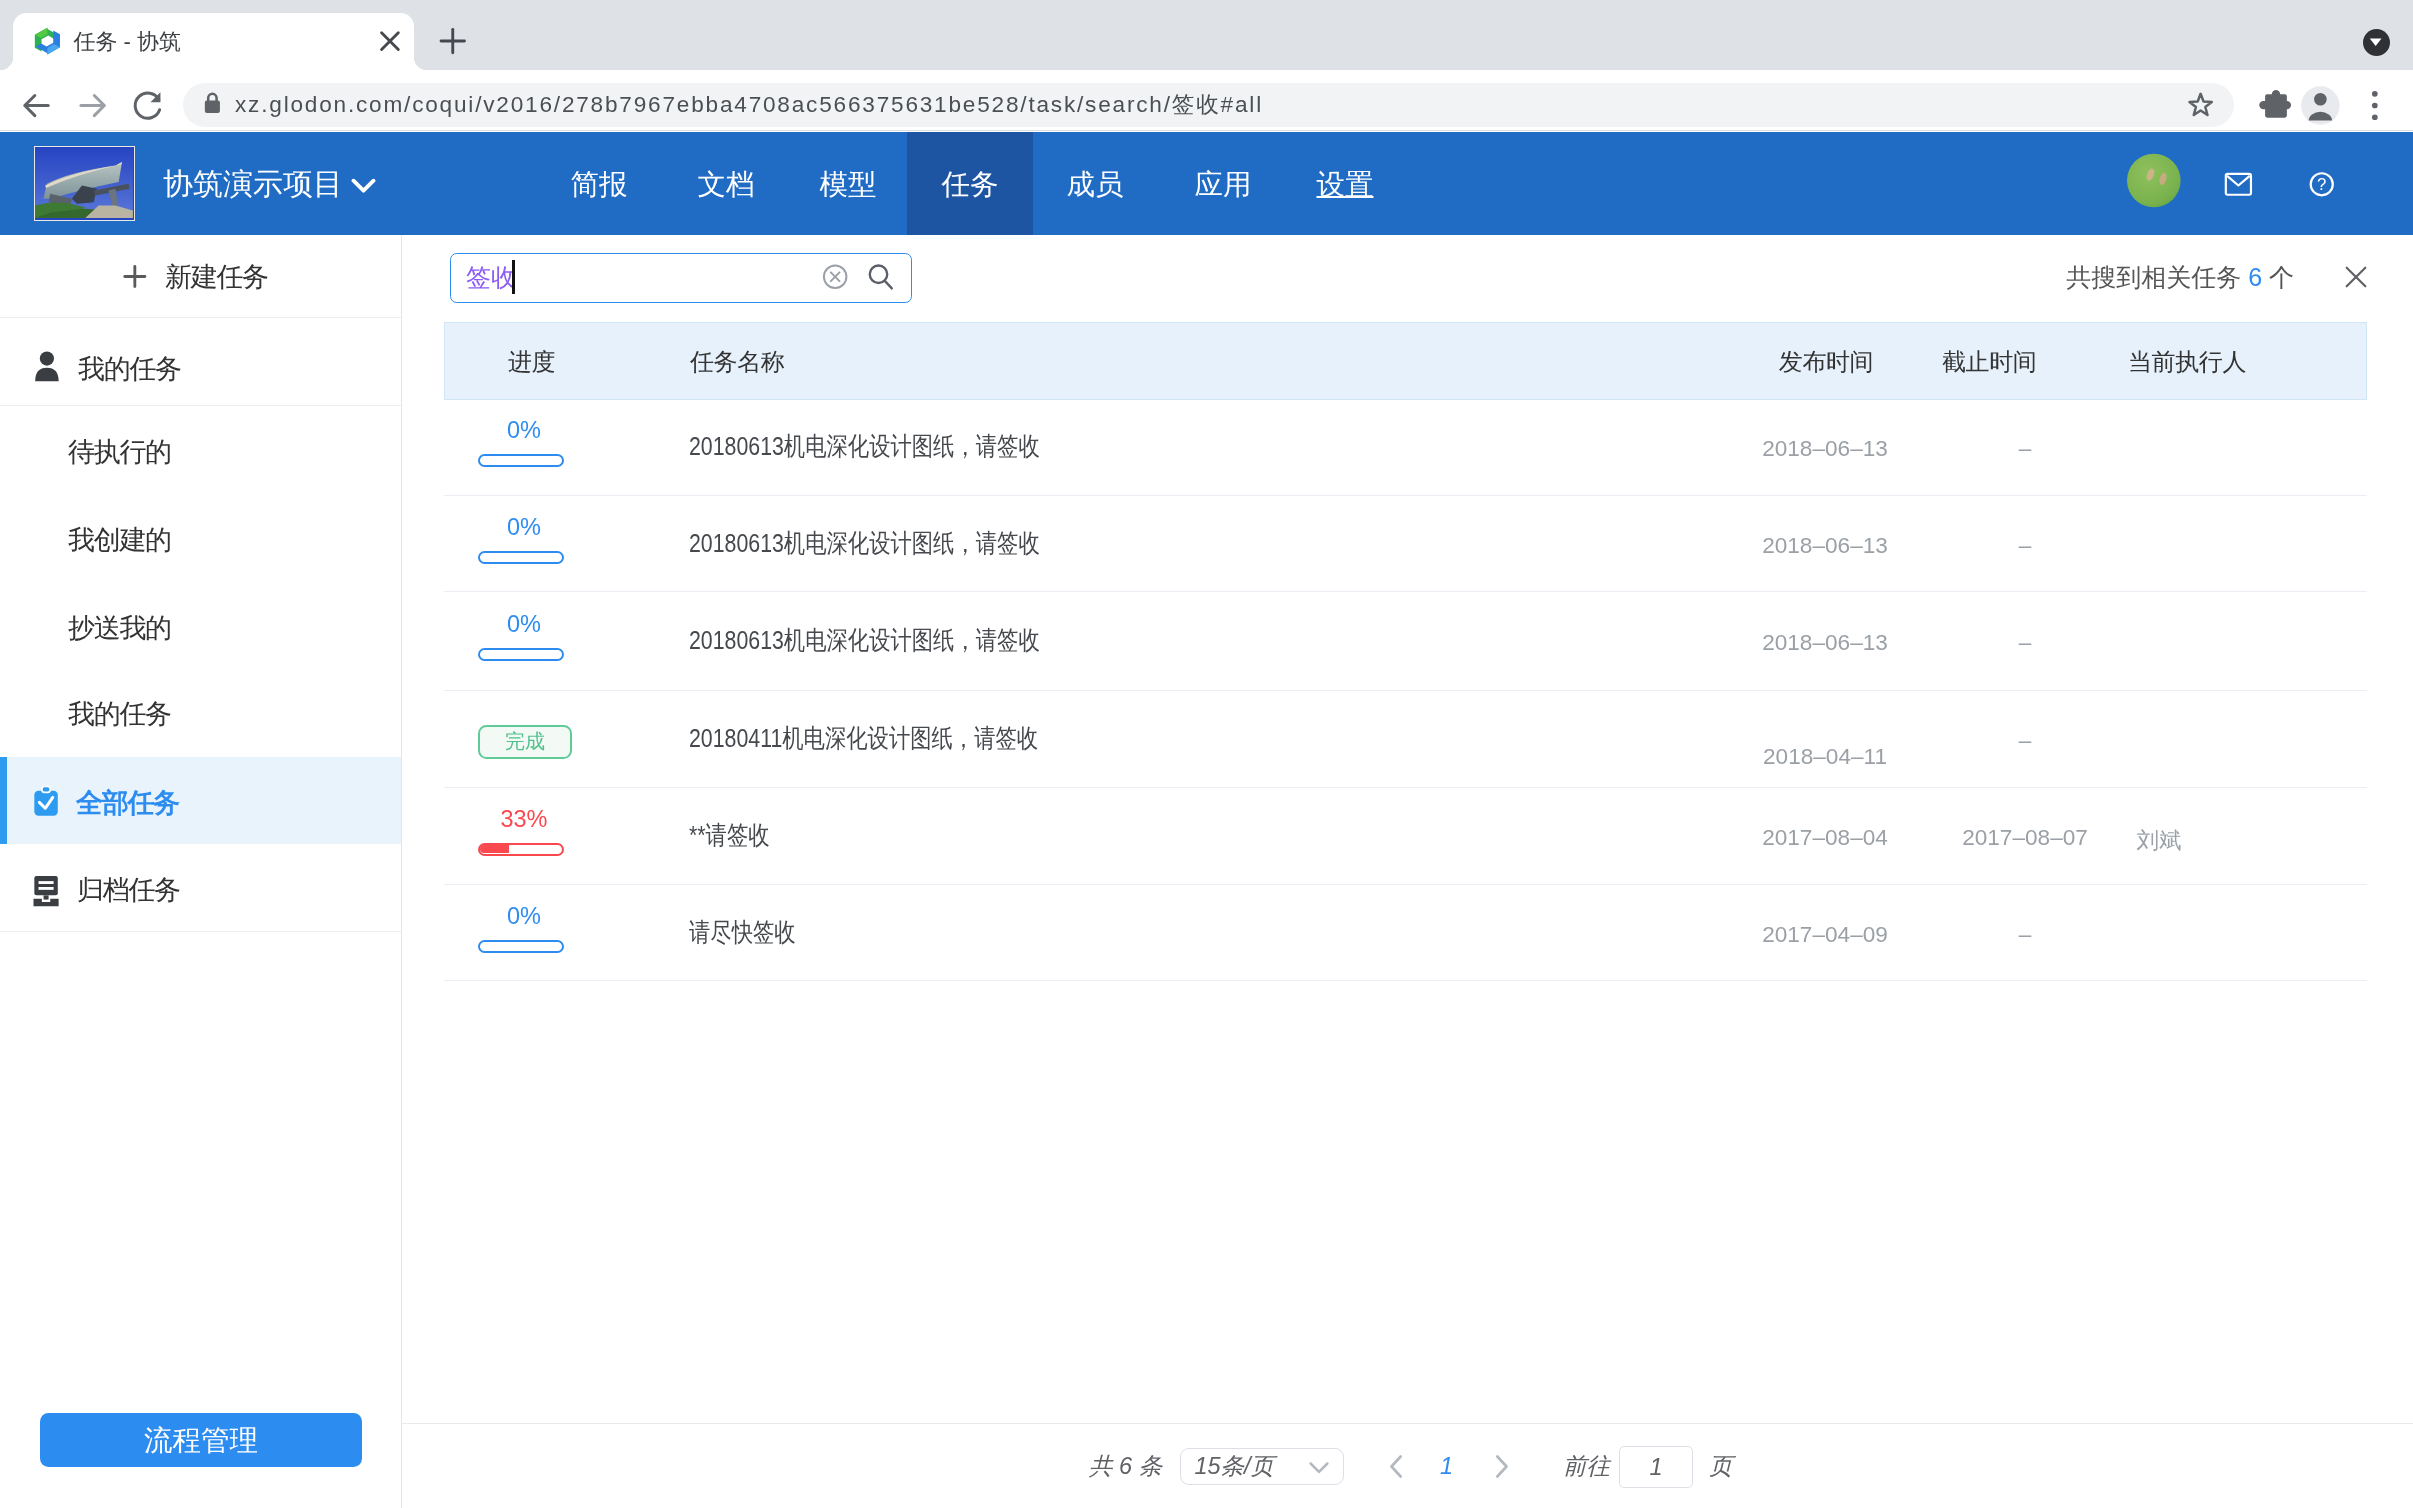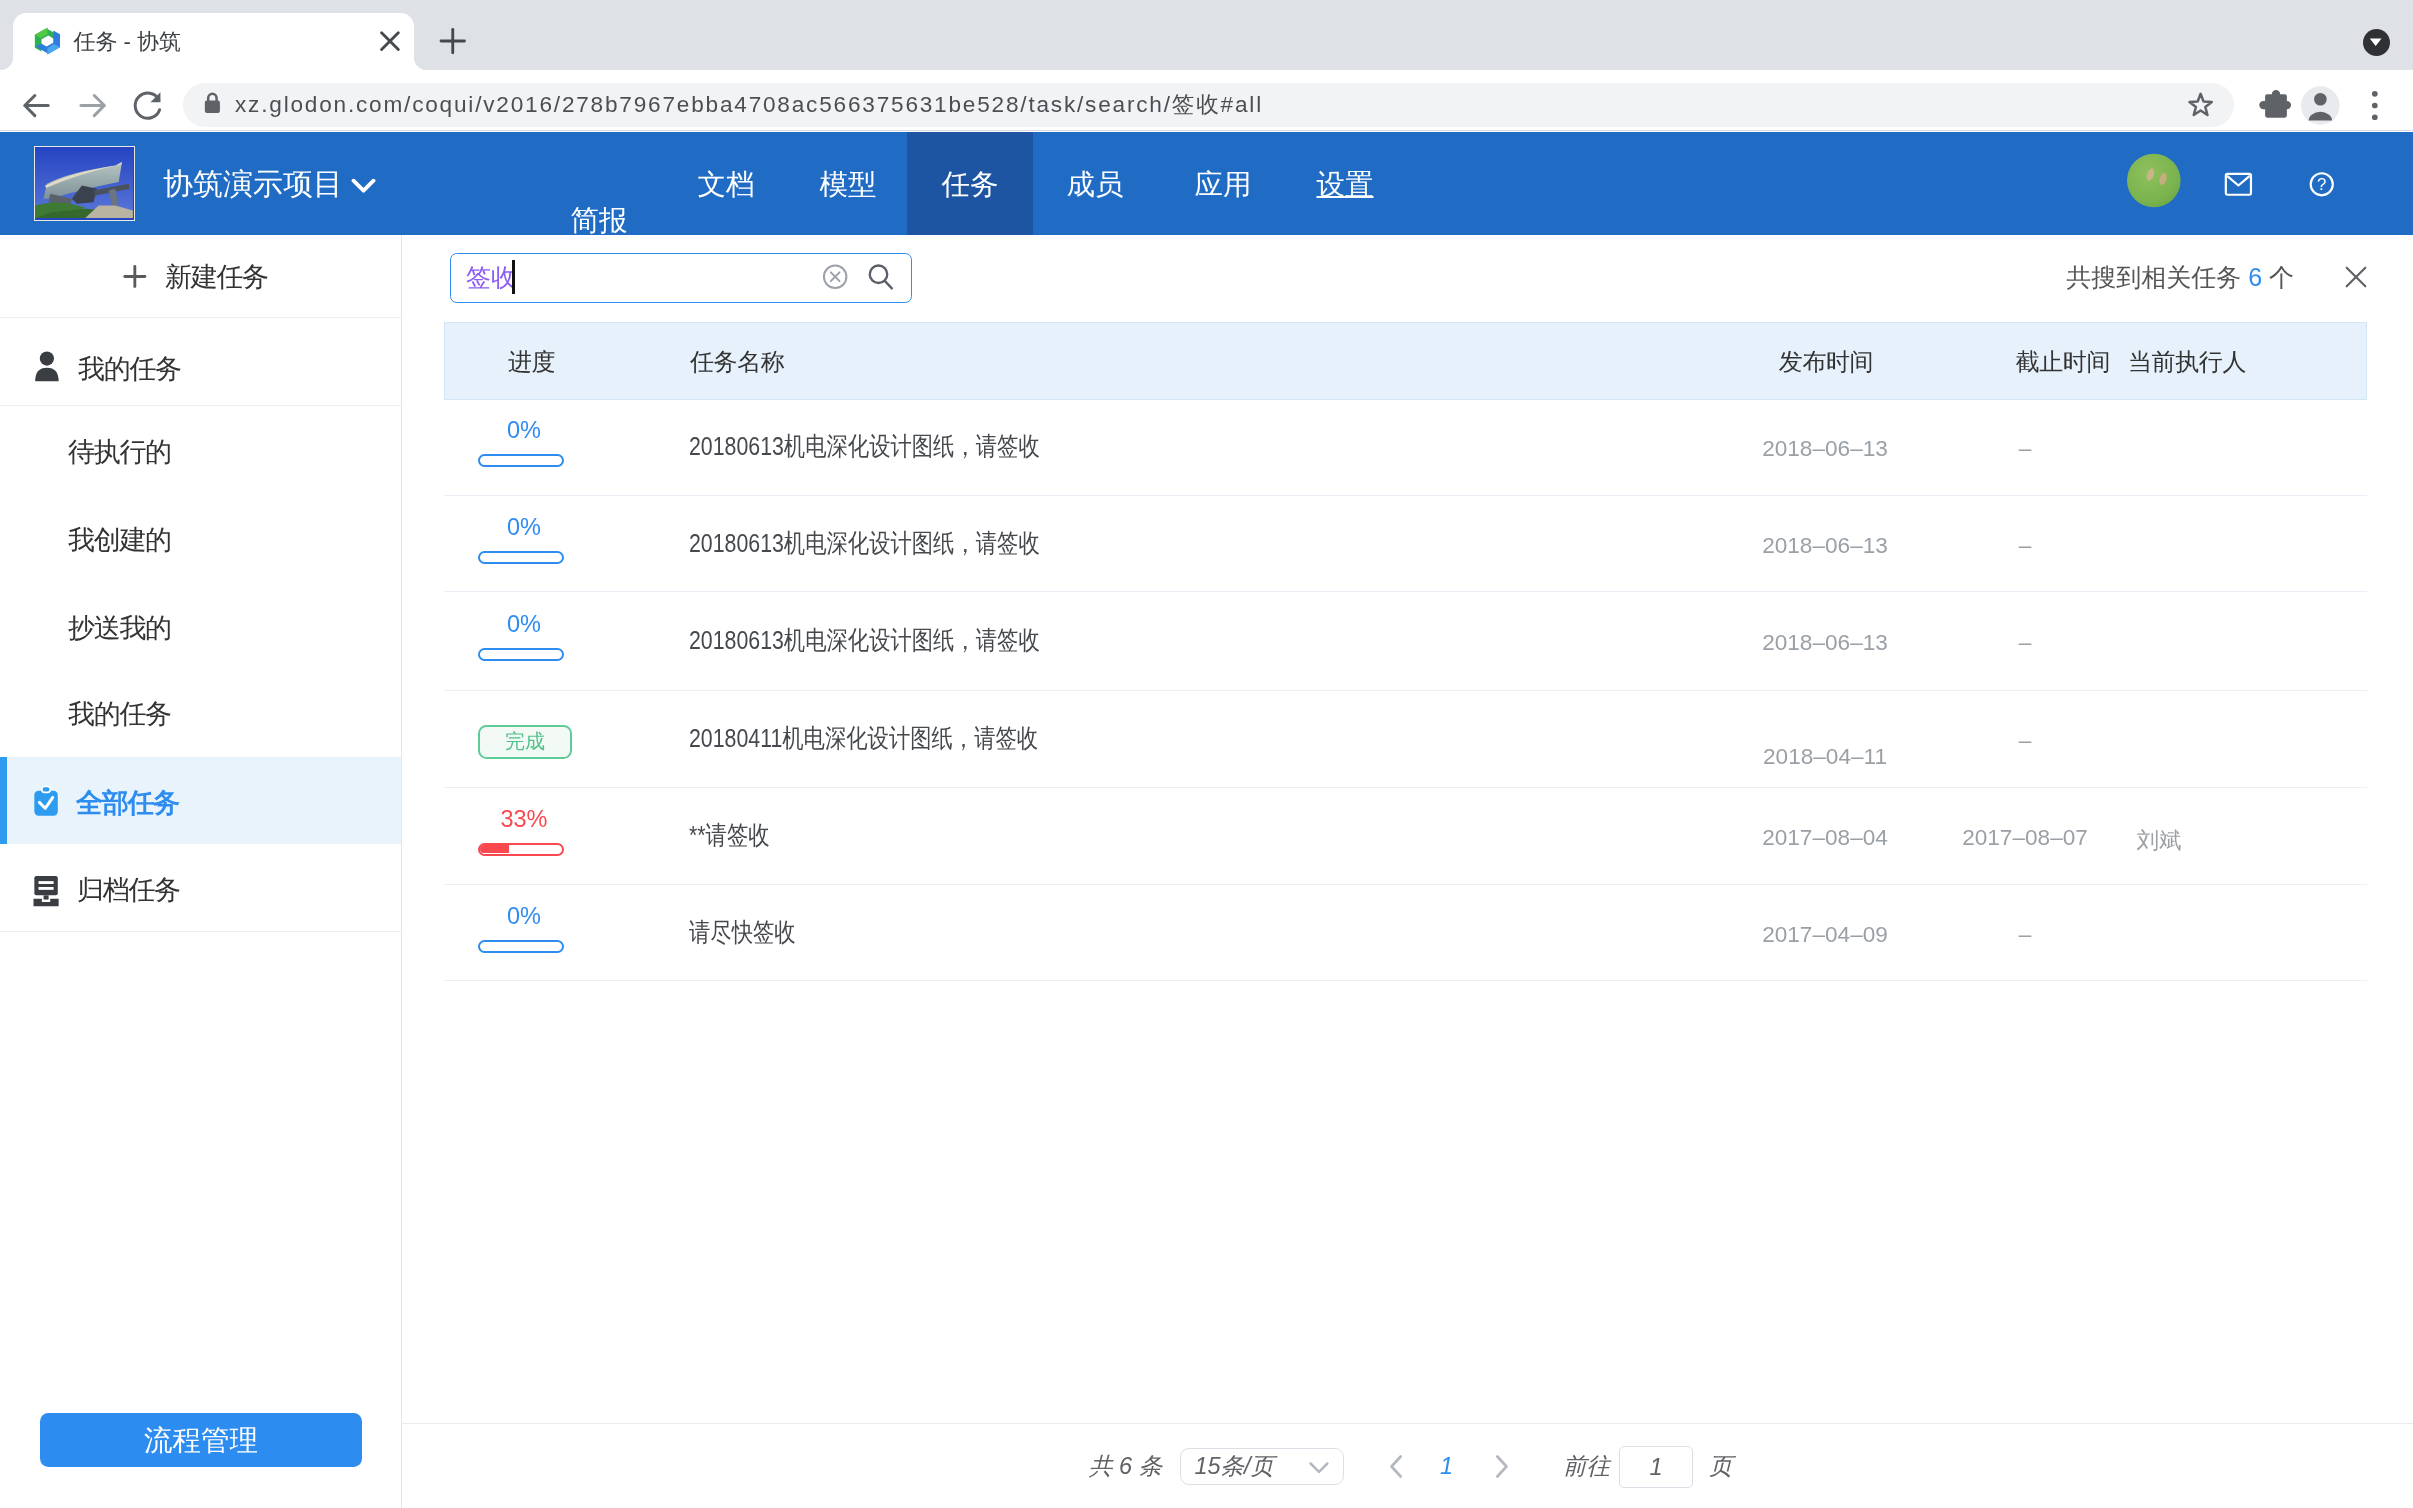--- a/index.html
+++ b/index.html
@@ -172,21 +172,21 @@
       <rect x="0" y="0" width="30" height="25" rx="2" fill="none" stroke="#fff" stroke-width="2.6"></rect>
       <path d="M1.5,2.5 L15,14 L28.5,2.5" fill="none" stroke="#fff" stroke-width="2.6" stroke-linejoin="round"></path>
     </g>
 
     <g transform="translate(226,30)">
       <circle cx="14.5" cy="14.5" r="13.2" fill="none" stroke="#fff" stroke-width="2.6"></circle>
       <text x="14.5" y="21" font-size="20" fill="#fff" text-anchor="middle" font-family="Liberation Sans">?</text>
     </g>
   </svg>
   <div id="navactive"></div>
-  <div class="nav" style="left:536px;width:126px;margin-top:36px;">简报</div>
+  <div class="nav" style="left:536px;width:126px;">简报</div>
   <div class="nav" style="left:663px;width:126px;">文档</div>
   <div class="nav" style="left:785px;width:126px;">模型</div>
   <div class="nav" style="left:907px;width:126px;">任务</div>
   <div class="nav" style="left:1032px;width:126px;">成员</div>
   <div class="nav" style="left:1160px;width:126px;">应用</div>
   <div class="nav" style="left:1282px;width:126px;text-decoration:underline;">设置</div>
 </div>
 <div id="sidebar">
   <svg class="abs" style="left:0;top:0;z-index:2;" width="402" height="1273" viewBox="0 0 480 1519">
 
@@ -240,21 +240,21 @@
   </svg>
   <div id="resultinfo">共搜到相关任务 <span style="color:#2d8cf0;">6</span> 个</div>
   <svg class="abs" style="left:1943px;top:31px;" width="22" height="22" viewBox="0 0 26 26">
     <line x1="2" y1="2" x2="24" y2="24" stroke="#606266" stroke-width="2.6" stroke-linecap="round"></line>
     <line x1="24" y1="2" x2="2" y2="24" stroke="#606266" stroke-width="2.6" stroke-linecap="round"></line>
   </svg>
   <div id="thead">
     <div class="th" style="left:63px;">进度</div>
     <div class="th" style="left:245px;">任务名称</div>
     <div class="th" style="left:1297px;width:168px;text-align:center;">发布时间</div>
-    <div class="th" style="left:1497px;width:168px;text-align:right;">截止时间</div>
+    <div class="th" style="left:1497px;width:168px;text-align:left;">截止时间</div>
     <div class="th" style="left:1683px;">当前执行人</div>
   </div>
 
   <div class="row" style="top:164px;height:97px;">
     <div class="pct" style="top:18.4px;">0%</div>
     <div class="pbar" style="top:55px;"></div>
     <div class="tname" style="top:30px;">20180613机电深化设计图纸，请签收</div>
     <div class="tdate" style="left:1297px;top:37px;">2018–06–13</div>
     <div class="tdate" style="left:1497px;top:37px;">–</div>
   </div>

